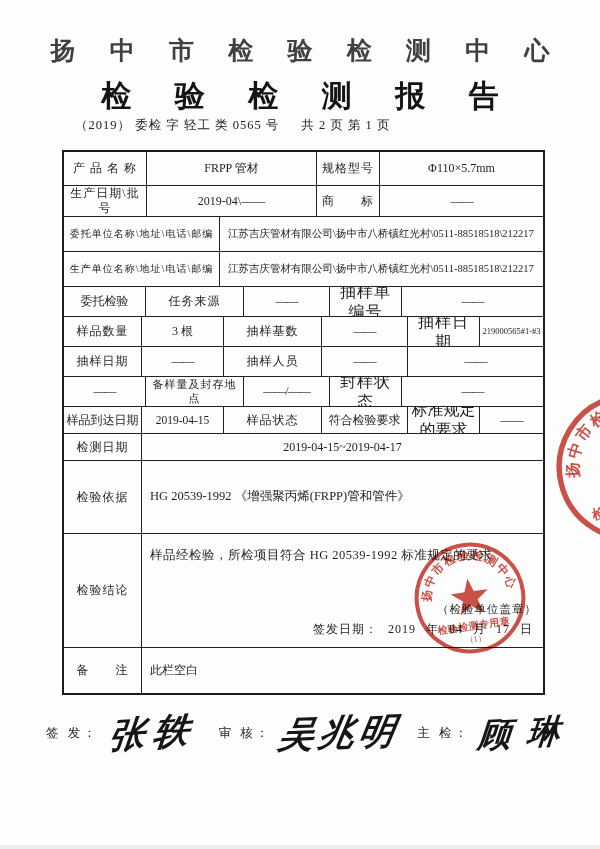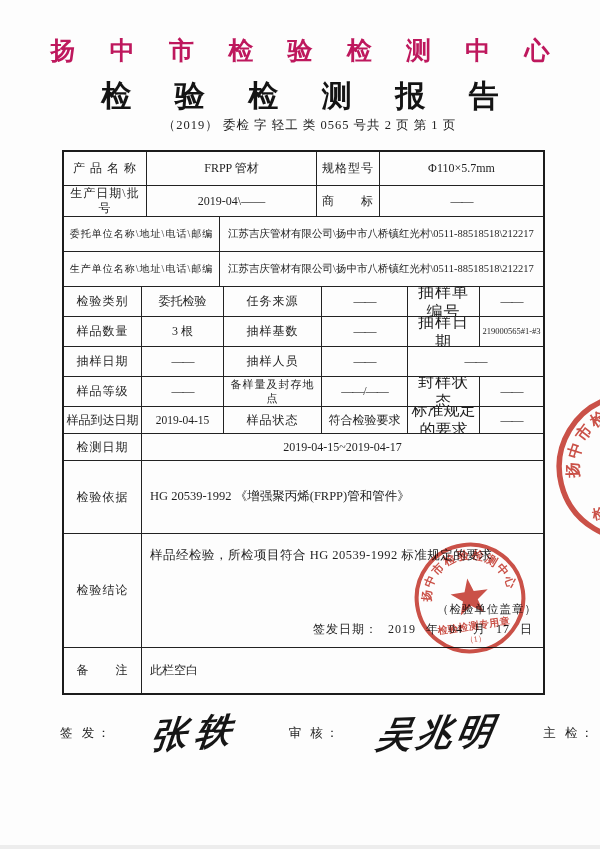--- a/index.html
+++ b/index.html
@@ -8,31 +8,31 @@
   .page {
     position:relative; width:600px; height:849px; margin:0 auto;
     background:#fdfdfd; overflow:hidden;
   }
   .scan-edge-bottom { position:absolute; left:0; right:0; bottom:0; height:4px; background:#ededed; }
 
   
   .org-title {
     position:absolute; top:34px; left:0; width:100%;
     text-align:center; font-size:25px; font-weight:bold;
-    letter-spacing:14px; text-indent:14px; color:#be185d;
+    letter-spacing:14px; text-indent:14px; color:#404040;
   }
   .report-title {
     position:absolute; top:76px; left:0; width:100%;
     text-align:center; font-size:30px; font-weight:bold;
     letter-spacing:18px; text-indent:18px; color:#141414;
   }
   .ref-row {
     position:absolute; top:117px; left:75px; right:56px;
-    display:flex; justify-content:center;
-    font-size:12.5px; color:#222; letter-spacing:1px;
+    display:flex; justify-content:flex-start;
+    font-size:12.5px; color:#222; letter-spacing:1px;gap:22px;
   }
 
   
   .tbl {
     position:absolute; left:62px; top:150px; width:483px;
     border:2px solid #1c1c1c; background:transparent;
   }
   .row { display:flex; border-bottom:1px solid #222; }
   .row:last-child { border-bottom:none; }
   .cell {
@@ -62,22 +62,22 @@
   .cd1{width:78px}.cd2{width:405px; flex:1}
 
   
   .conclusion-box { position:relative; display:block; padding:14px 6px 4px 8px; text-align:left; }
   .conclusion-text { font-size:12.5px; letter-spacing:0.5px; }
   .seal-note { position:absolute; right:6px; top:68px; font-size:11.5px; letter-spacing:1px; }
   .issue-line { position:absolute; right:10px; top:88px; font-size:12px; letter-spacing:1px; word-spacing:6px; }
 
   
   .sign-row {
-    position:absolute; left:60px; top:698px; width:483px; height:70px;
-    display:flex; align-items:center;gap:28px;
+    position:absolute; left:46px; top:698px; width:483px; height:70px;
+    display:flex; align-items:center;
   }
   .sig-label { font-size:12.5px; letter-spacing:3px; white-space:nowrap; }
   .sig-name {
     font-size:36px; font-style:italic; font-weight:600; color:#161616;
     transform:rotate(-4deg) skewX(-10deg); letter-spacing:8px;
     white-space:nowrap; line-height:1;
   }
   .sig-name.n2 { transform:rotate(-2deg) skewX(-12deg); letter-spacing:4px; }
   .sig-name.n3 { transform:rotate(-3deg) skewX(-8deg); letter-spacing:16px; font-size:33px; }
   .sig-gap1{margin-left:10px; margin-right:22px;}
@@ -123,21 +123,20 @@
       <div class="cell lab cb1">委托单位名称\地址\电话\邮编</div>
       <div class="cell left small cb2">江苏吉庆管材有限公司\扬中市八桥镇红光村\0511-88518518\212217</div>
     </div>
 
     <div class="row h4">
       <div class="cell lab cb1">生产单位名称\地址\电话\邮编</div>
       <div class="cell left small cb2">江苏吉庆管材有限公司\扬中市八桥镇红光村\0511-88518518\212217</div>
     </div>
 
     <div class="row h5">
-      <div class="cell lab cc1">检验类别</div>
       <div class="cell cc2">委托检验</div>
       <div class="cell lab cc3">任务来源</div>
       <div class="cell dash cc4">——</div>
       <div class="cell lab cc5">抽样单编号</div>
       <div class="cell dash cc6">——</div>
     </div>
 
     <div class="row h6">
       <div class="cell lab cc1">样品数量</div>
       <div class="cell cc2">3 根</div>
@@ -149,21 +148,20 @@
 
     <div class="row h7">
       <div class="cell lab cc1">抽样日期</div>
       <div class="cell dash cc2">——</div>
       <div class="cell lab cc3">抽样人员</div>
       <div class="cell dash cc4">——</div>
       <div class="cell dash cc6">——</div>
     </div>
 
     <div class="row h8">
-      <div class="cell lab cc1">样品等级</div>
       <div class="cell dash cc2">——</div>
       <div class="cell lab cc3" style="font-size:11px;">备样量及封存地点</div>
       <div class="cell dash cc4">——/——</div>
       <div class="cell lab cc5">封样状态</div>
       <div class="cell dash cc6">——</div>
     </div>
 
     <div class="row h9">
       <div class="cell lab cc1" style="letter-spacing:0;">样品到达日期</div>
       <div class="cell cc2" style="font-size:11.5px;">2019-04-15</div>

